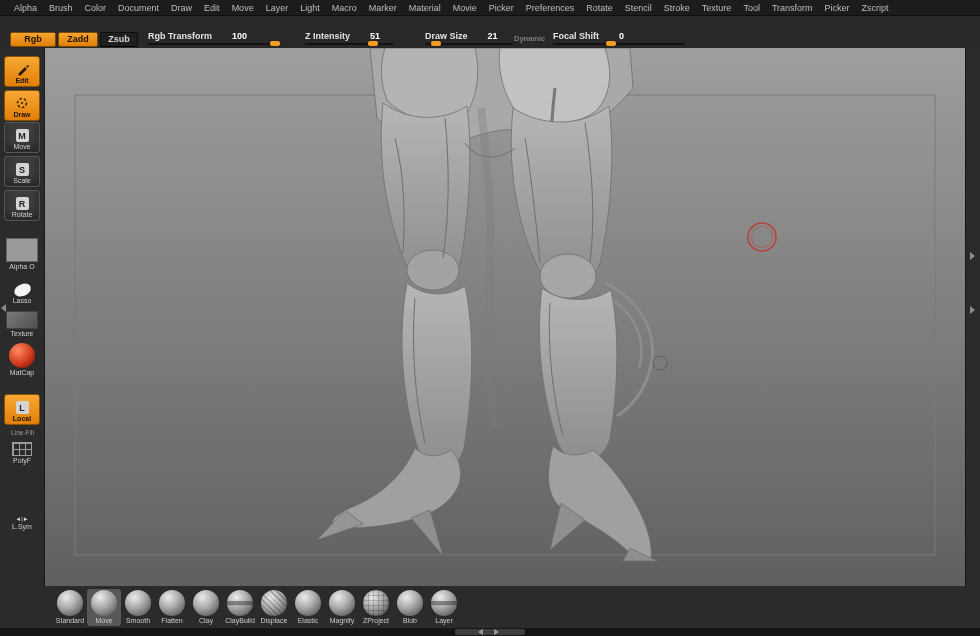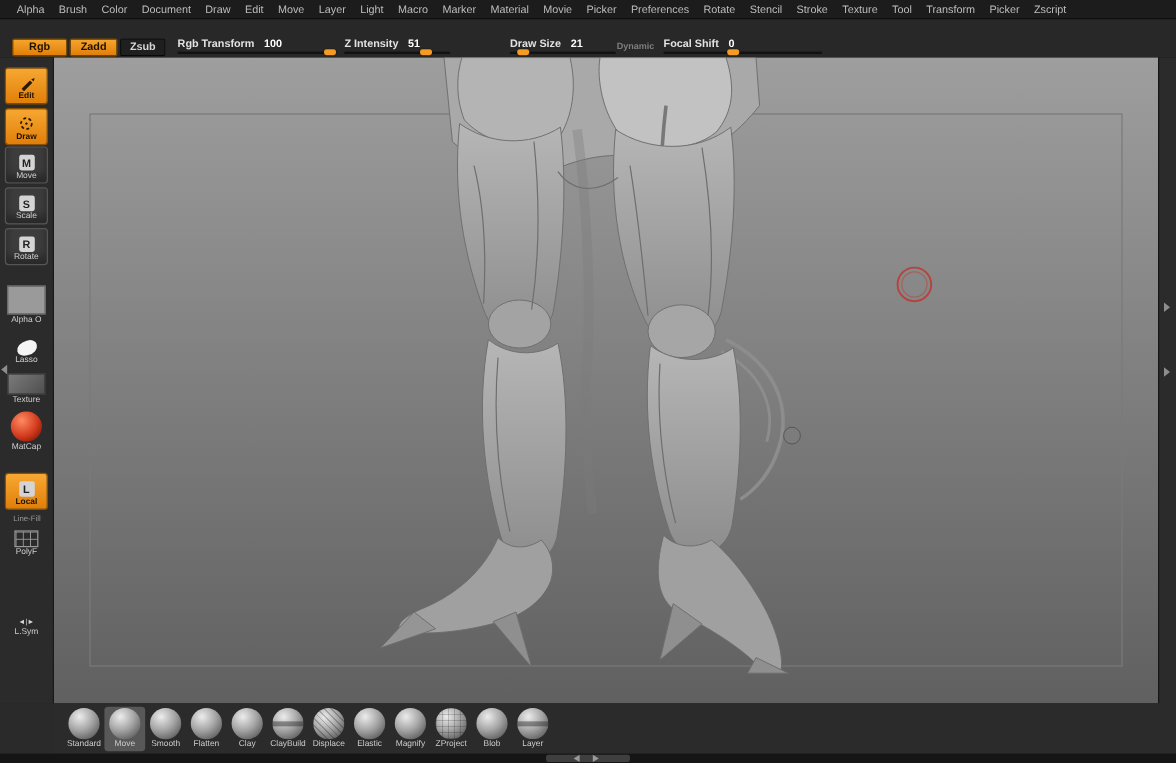--- a/index.html
+++ b/index.html
@@ -16,26 +16,26 @@
            border-bottom:1px solid #161616;}
   .tb-btn{position:absolute;top:15px;height:13px;font-size:9px;font-weight:bold;line-height:13px;
           text-align:center;border-radius:2px;cursor:pointer;}
   .tb-orange{background:linear-gradient(#f6a52e,#e07f0a);color:#1b1200;border:1px solid #7a4a00;}
   .btn-rgb{left:10px;width:44px;}
   .btn-zadd{left:58px;width:38px;}
   .btn-zsub{left:100px;width:36px;background:#1f1f1f;color:#d6d6d6;border:1px solid #0d0d0d;
             border-bottom:1px solid #000;}
   .slider{position:absolute;top:14px;cursor:pointer;}
   .slider .lab{font-size:9px;font-weight:bold;color:#e2e2e2;white-space:nowrap;}
-  .slider .lab .val{color:#ffffff;margin-left:8px;}
+  .slider .lab .val{color:#ffffff;margin-left:20px;}
   .slider .track{position:relative;height:2px;background:#121212;margin-top:2px;}
   .slider .marker{position:absolute;top:-2px;width:10px;height:5px;border-radius:2px;
                   background:#f59a23;box-shadow:0 0 1px #000;}
   .sl-0{left:148px;width:130px;} .sl-0 .marker{right:-2px;}
-  .sl-1{left:287px;width:88px;}  .sl-1 .marker{left:72%;}
+  .sl-1{left:305px;width:88px;}  .sl-1 .marker{left:72%;}
   .sl-2{left:425px;width:88px;}  .sl-2 .marker{left:7%;}
   .sl-3{left:553px;width:132px;} .sl-3 .marker{left:40%;}
   .dynamic-label{position:absolute;left:514px;top:17px;font-size:7.5px;font-weight:bold;color:#7e7e7e;}
   .mini-scroll{position:absolute;left:57px;top:36px;width:26px;height:6px;background:#6f6f6f;border-radius:2px;}
 
   
   .shelf{position:absolute;left:0;top:48px;width:45px;height:538px;background:#2b2b2b;
          border-right:1px solid #191919;box-sizing:border-box;}
   .shelf-btn{position:absolute;left:4px;width:36px;border-radius:3px;display:flex;flex-direction:column;
              align-items:center;justify-content:flex-end;cursor:pointer;box-sizing:border-box;padding:2px 0 1px;}

